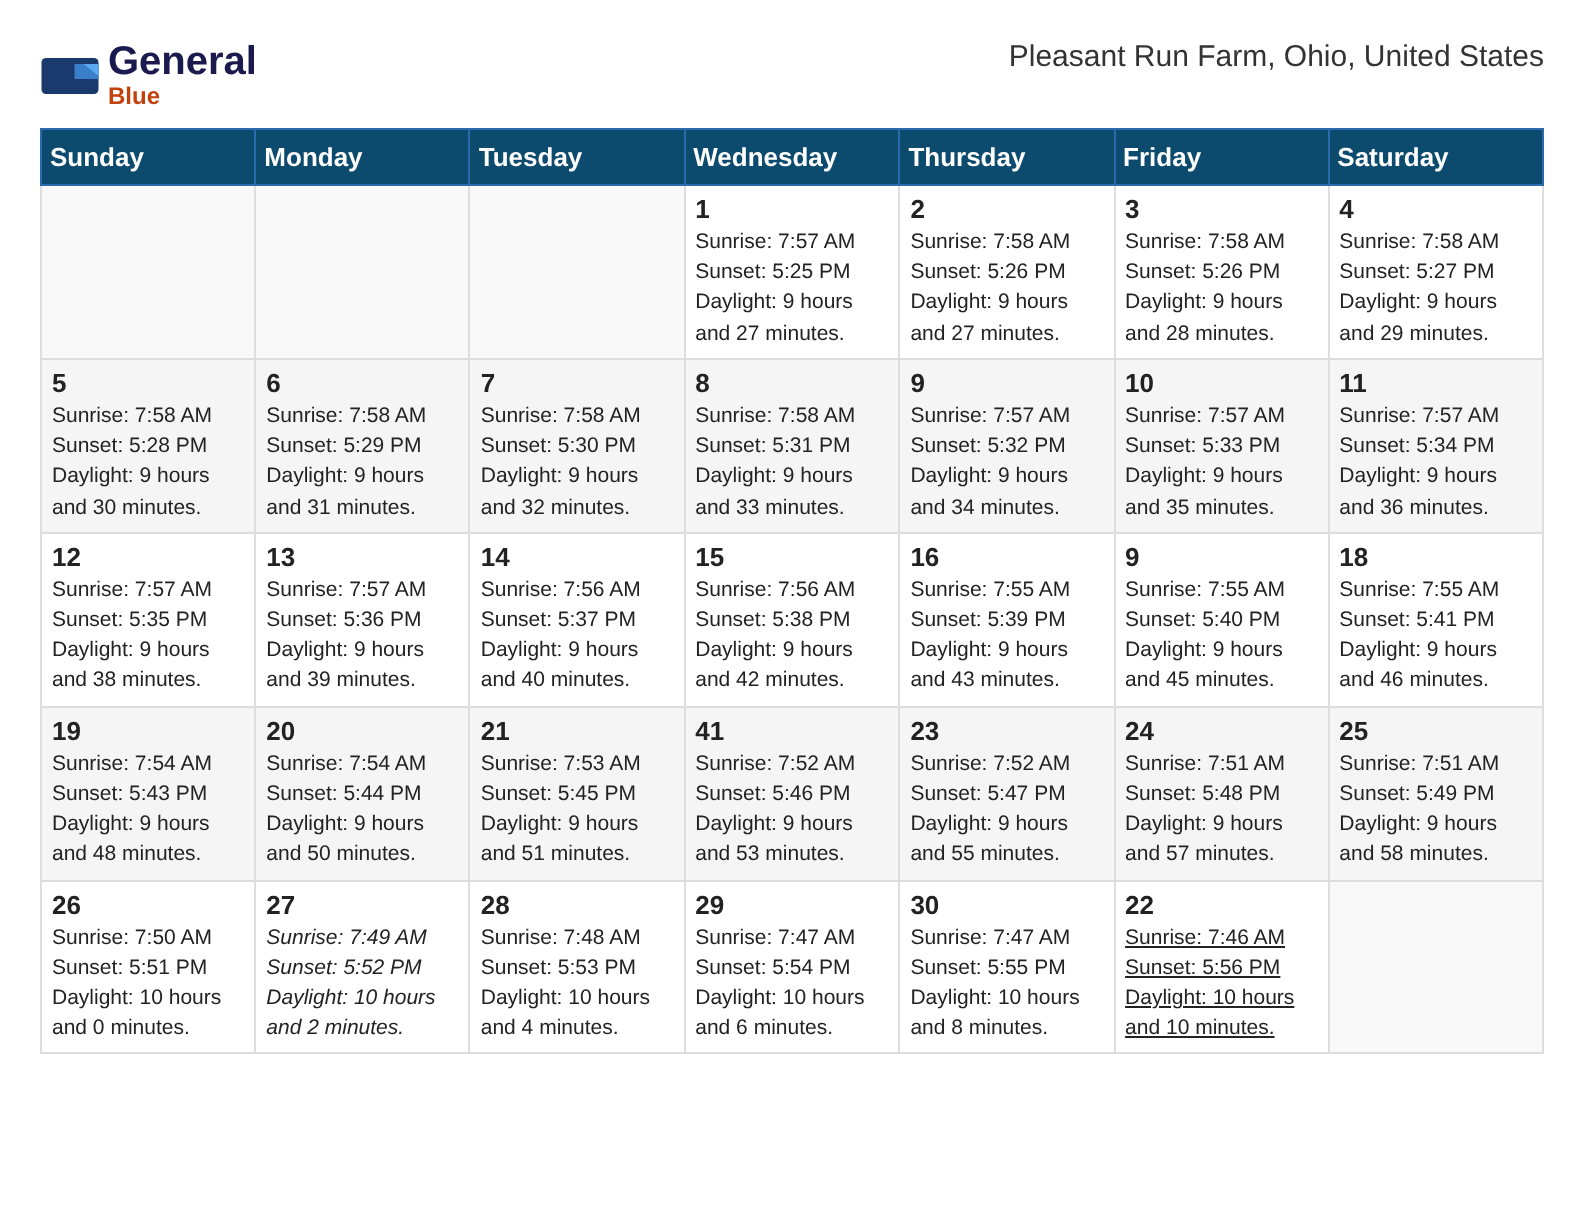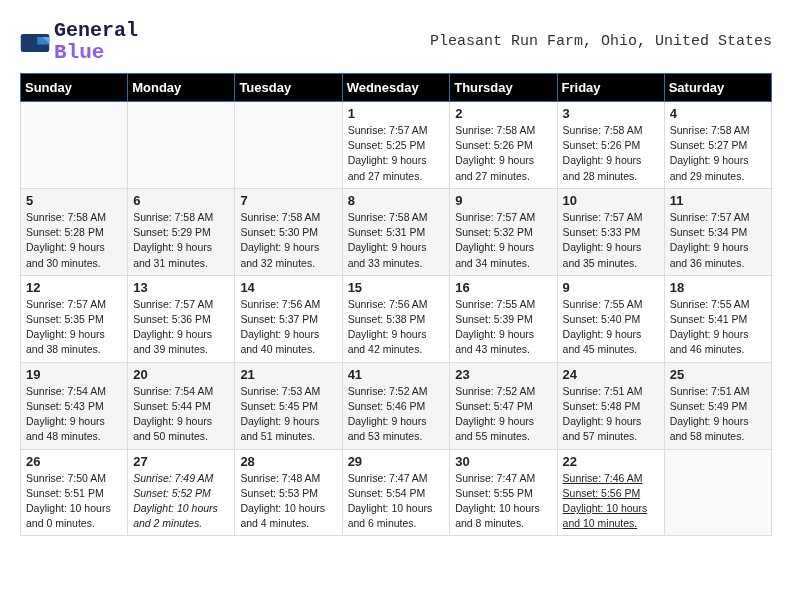--- a/index.html
+++ b/index.html
@@ -6,23 +6,22 @@
     body {
       font-family: Arial, sans-serif;
       background: #fff;
       width: 792px;
       min-height: 612px;
       padding: 20px;
     }
     .header {
       display: flex;
       justify-content: space-between;
-      align-items: center;
+      align-items: flex-start;
       margin-bottom: 10px;
-      font-family: Liberation Mono, monospace;
     }
     .logo-icon {
       width: 30px;
       height: 18px;
       margin-top: 2px;
     }
     .logo-wrapper {
       display: flex;
       align-items: center;
       gap: 4px;
@@ -39,21 +38,21 @@
     .location {
       font-size: 15px;
       color: #333;
     }
     .calendar {
       width: 100%;
       border-collapse: collapse;
       border: 1px solid #ccc;
     }
     .calendar th {
-      background: #000000;
+      background: #0c4a6e;
       color: #fff;
       font-size: 13px;
       font-weight: bold;
       padding: 6px 4px;
       text-align: left;
       border: 1px solid #2a6aad;
     }
     .calendar td {
       vertical-align: top;
       padding: 4px 5px;
@@ -86,21 +85,21 @@
   <div class="logo-wrapper">
     <svg class="logo-icon" viewBox="0 0 38 24" width="38" height="24">
       <rect x="0" y="0" width="38" height="24" rx="3" fill="#1a3a6e"></rect>
       <polygon points="22,4 38,4 38,14 22,14" fill="#3a7dc9"></polygon>
       <polygon points="28,4 38,4 38,12" fill="#5aaaf0"></polygon>
     </svg>
     <div>
       <div style="font-size:20px;font-weight:bold;color:#1a1a4e;line-height:1.1;">
         <span style="color:#1a1a4e;">General</span>
       </div>
-      <div style="font-size:21px;font-weight:bold;color:#8b5cf6;line-height:1;">Blue</div>
+      <div style="font-size:12px;font-weight:bold;color:#c2410c;line-height:1;">Blue</div>
     </div>
   </div>
   <div class="title-block">
     <div class="location">Pleasant Run Farm, Ohio, United States</div>
   </div>
 </div>
 
 <table class="calendar">
   <thead>
     <tr>

